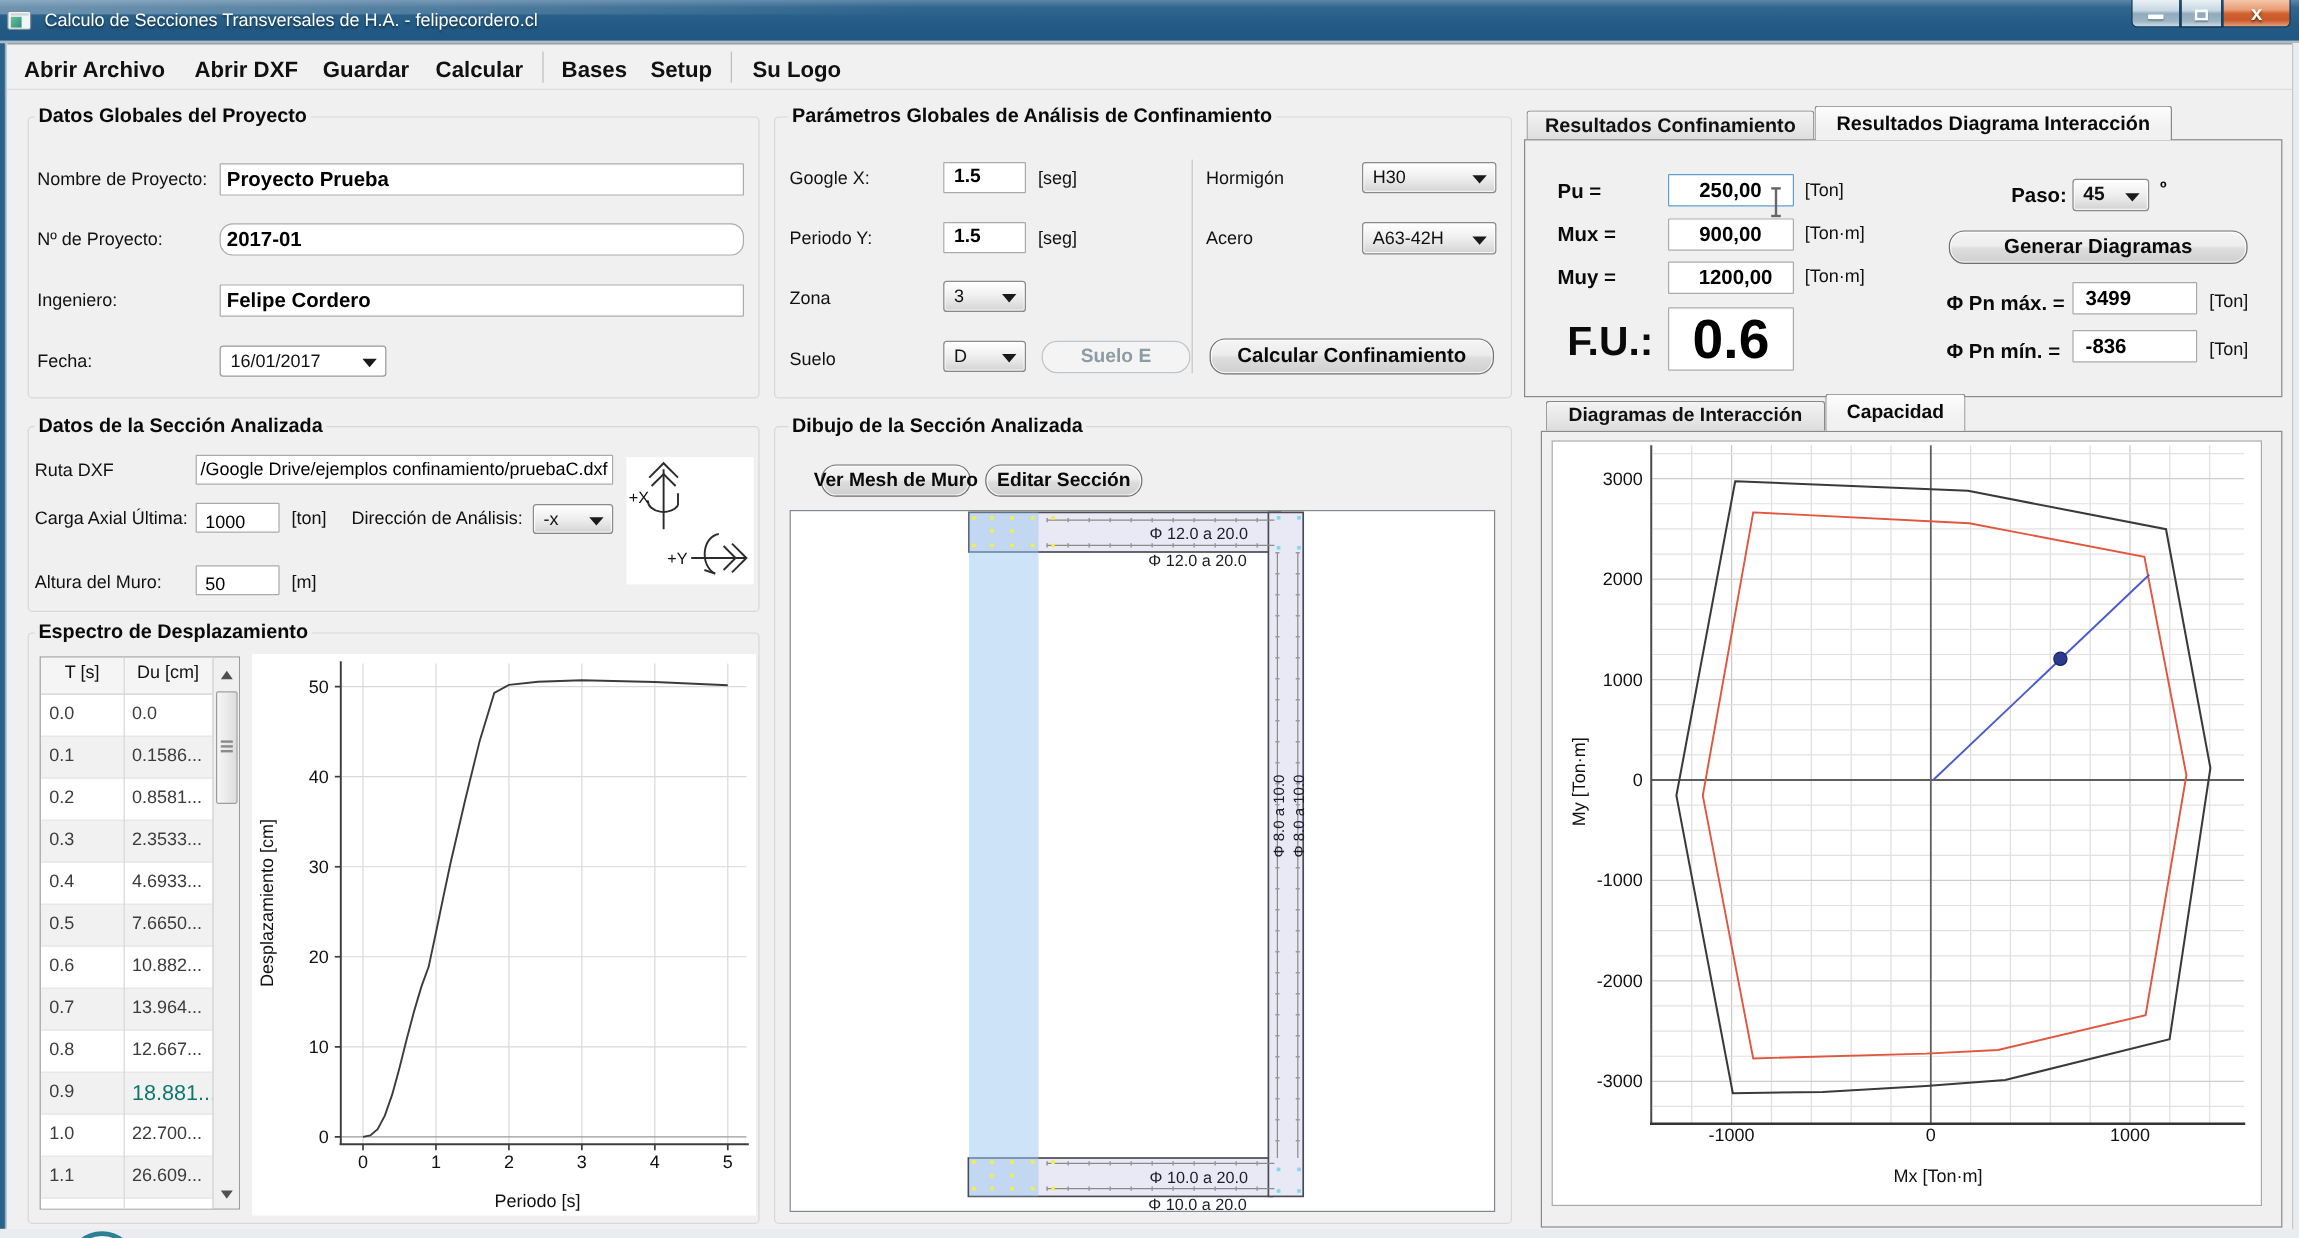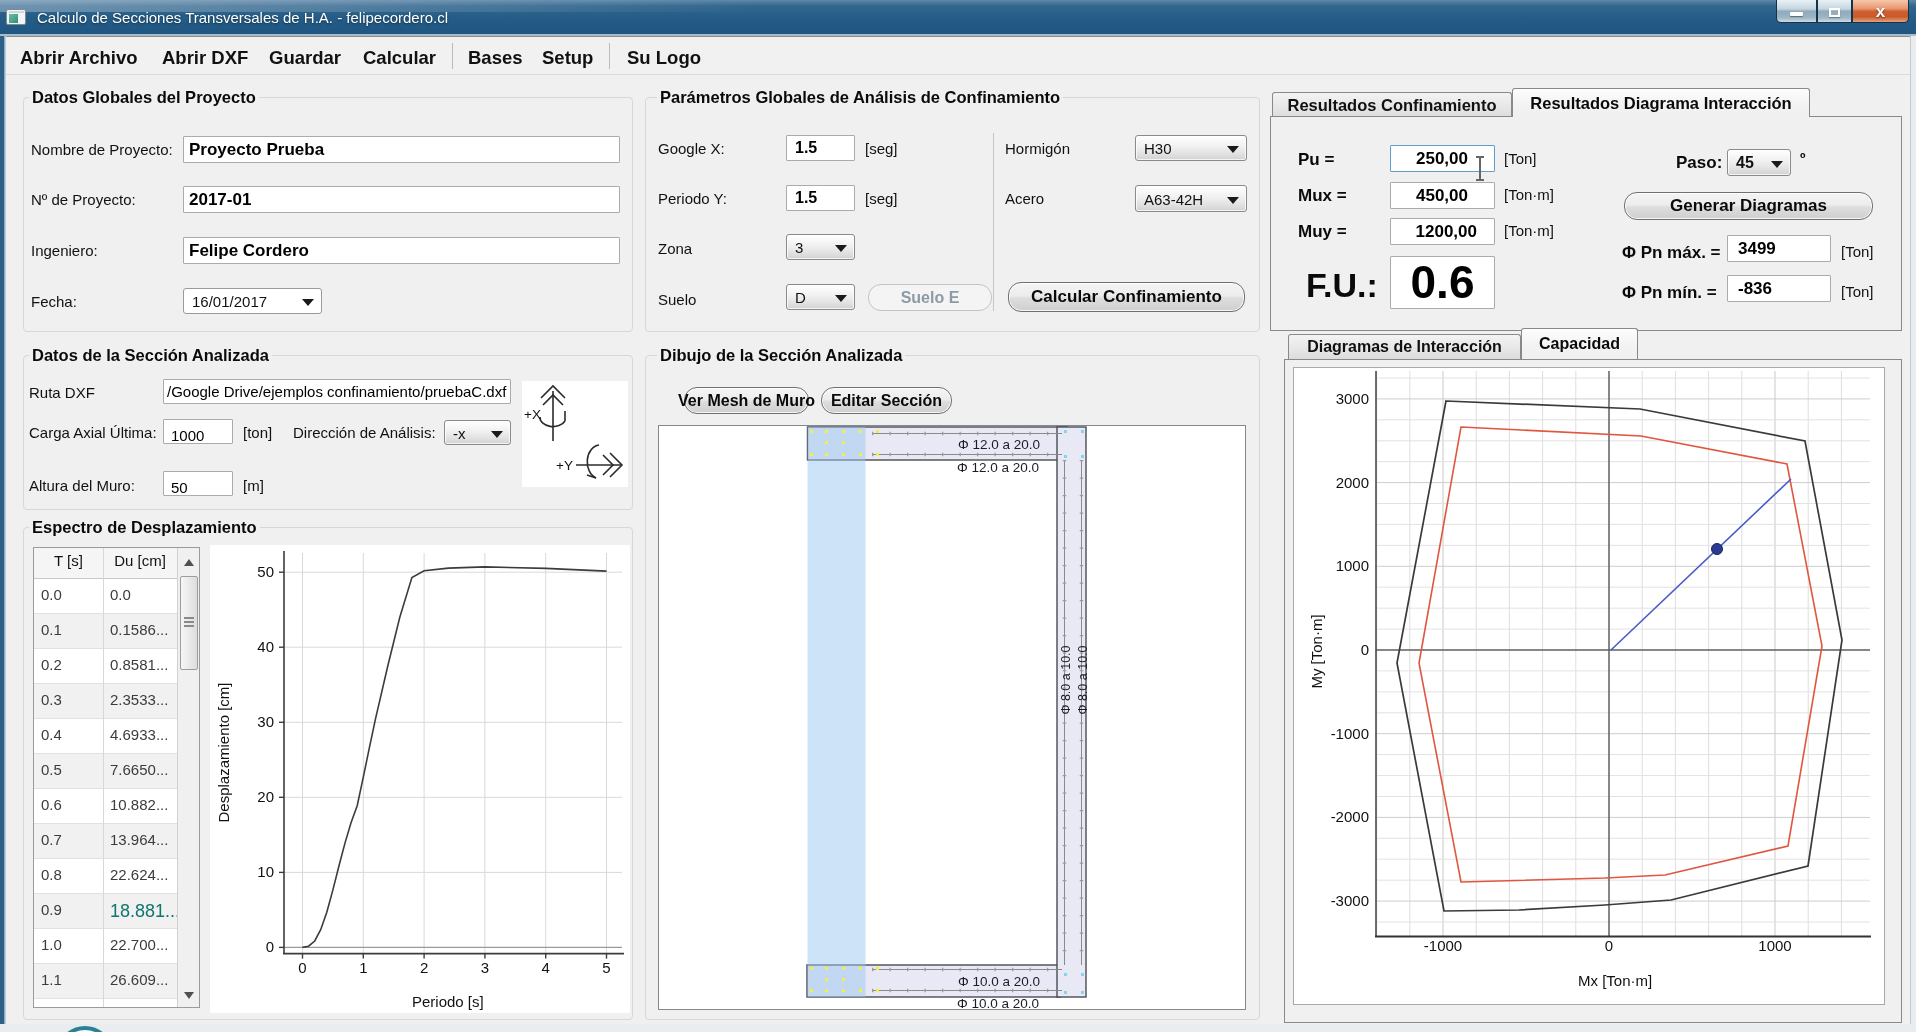--- a/index.html
+++ b/index.html
@@ -97,21 +97,21 @@
   </div>
 <div class="grp" style="left:645px;top:97px;width:615px;height:235px">
     <span class="grp-title" style="left:11px">Parámetros Globales de Análisis de Confinamiento</span>
   </div>
 <div class="grp" style="left:645px;top:355px;width:615px;height:665px">
     <span class="grp-title" style="left:11px">Dibujo de la Sección Analizada</span>
   </div>
 <div class="lbl" style="left:31px;top:141px;">Nombre de Proyecto:</div>
 <div class="inp" style="left:183px;top:136px;width:437px;height:27px;line-height:25px;padding-left:5px;font-size:17px;font-weight:bold;">Proyecto Prueba</div>
 <div class="lbl" style="left:31px;top:191px;">Nº de Proyecto:</div>
-<div class="inp" style="left:183px;top:186px;width:437px;height:27px;line-height:25px;padding-left:5px;font-size:17px;font-weight:bold;">2017-01</div>
+<div class="inp" style="left:183px;top:186px;width:437px;height:27px;line-height:25px;padding-left:5px;font-size:17px;font-weight:bold;border-radius:11px;">2017-01</div>
 <div class="lbl" style="left:31px;top:242px;">Ingeniero:</div>
 <div class="inp" style="left:183px;top:237px;width:437px;height:27px;line-height:25px;padding-left:5px;font-size:17px;font-weight:bold;">Felipe Cordero</div>
 <div class="lbl" style="left:31px;top:293px;">Fecha:</div>
 <div class="combo" style="left:183px;top:288px;width:139px;height:26px;background:#ffffff;box-shadow:none;border-color:#9a9a9a;">
     <span class="val">16/01/2017</span>
     <span class="arr"></span>
   </div>
 <div class="lbl" style="left:29px;top:384px;">Ruta DXF</div>
 <div class="inp" style="left:163px;top:379px;width:348px;height:25px;line-height:23px;padding-left:3px;font-size:15px;">/Google Drive/ejemplos confinamiento/pruebaC.dxf</div>
 <div class="lbl" style="left:29px;top:424px;">Carga Axial Última:</div>
@@ -165,21 +165,21 @@
     <div style="position:absolute;left:7px;top:213px;font-size:15px;color:#3c3c3c">0.5</div>
     <div style="position:absolute;left:76px;top:213px;font-size:15px;color:#3c3c3c">7.6650...</div>
     <div style="position:absolute;left:0;top:241px;width:143px;height:35px;background:#ffffff;border-bottom:1px solid #e2e2e2"></div>
     <div style="position:absolute;left:7px;top:248px;font-size:15px;color:#3c3c3c">0.6</div>
     <div style="position:absolute;left:76px;top:248px;font-size:15px;color:#3c3c3c">10.882...</div>
     <div style="position:absolute;left:0;top:276px;width:143px;height:35px;background:#f1f1f1;border-bottom:1px solid #e2e2e2"></div>
     <div style="position:absolute;left:7px;top:283px;font-size:15px;color:#3c3c3c">0.7</div>
     <div style="position:absolute;left:76px;top:283px;font-size:15px;color:#3c3c3c">13.964...</div>
     <div style="position:absolute;left:0;top:311px;width:143px;height:35px;background:#ffffff;border-bottom:1px solid #e2e2e2"></div>
     <div style="position:absolute;left:7px;top:318px;font-size:15px;color:#3c3c3c">0.8</div>
-    <div style="position:absolute;left:76px;top:318px;font-size:15px;color:#3c3c3c">22.624...</div>
+    <div style="position:absolute;left:76px;top:318px;font-size:15px;color:#3c3c3c">12.667...</div>
     <div style="position:absolute;left:0;top:346px;width:143px;height:35px;background:#f1f1f1;border-bottom:1px solid #e2e2e2"></div>
     <div style="position:absolute;left:7px;top:353px;font-size:15px;color:#3c3c3c">0.9</div>
     <div style="position:absolute;left:76px;top:353px;font-size:18px;color:#0f766e">18.881...</div>
     <div style="position:absolute;left:0;top:381px;width:143px;height:35px;background:#ffffff;border-bottom:1px solid #e2e2e2"></div>
     <div style="position:absolute;left:7px;top:388px;font-size:15px;color:#3c3c3c">1.0</div>
     <div style="position:absolute;left:76px;top:388px;font-size:15px;color:#3c3c3c">22.700...</div>
     <div style="position:absolute;left:0;top:416px;width:143px;height:35px;background:#f1f1f1;border-bottom:1px solid #e2e2e2"></div>
     <div style="position:absolute;left:7px;top:423px;font-size:15px;color:#3c3c3c">1.1</div>
     <div style="position:absolute;left:76px;top:423px;font-size:15px;color:#3c3c3c">26.609...</div>
     <div style="position:absolute;left:0;top:451px;width:143px;height:35px;background:#ffffff;border-bottom:1px solid #e2e2e2"></div>
@@ -328,21 +328,21 @@
     <text x="412" y="255" text-anchor="middle" transform="rotate(-90 412 255)" font-size="12.5" fill="#1c1c28" font-family="Liberation Sans">Φ 8.0 a 10.0</text>
     <text x="429" y="255" text-anchor="middle" transform="rotate(-90 429 255)" font-size="12.5" fill="#1c1c28" font-family="Liberation Sans">Φ 8.0 a 10.0</text>
   </svg>
 <div class="tab off" style="left:1272px;top:92px;width:240px;height:25px">Resultados Confinamiento</div>
 <div class="tab on" style="left:1512px;top:88px;width:298px;height:29px">Resultados Diagrama Interacción</div>
 <div class="panel" style="left:1270px;top:116px;width:632px;height:215px"></div>
 <div class="lblb" style="left:1298px;top:150px;">Pu =</div>
 <div class="inp" style="left:1390px;top:145px;width:105px;height:27px;line-height:25px;padding-left:0px;font-size:17px;font-weight:bold;text-align:right;padding-right:26px;border-color:#5e9fd0;">250,00</div>
 <div class="lbl" style="left:1504px;top:150px;">[Ton]</div>
 <div class="lblb" style="left:1298px;top:186px;">Mux =</div>
-<div class="inp" style="left:1390px;top:182px;width:105px;height:27px;line-height:25px;padding-left:0px;font-size:17px;font-weight:bold;text-align:right;padding-right:26px;">450,00</div>
+<div class="inp" style="left:1390px;top:182px;width:105px;height:27px;line-height:25px;padding-left:0px;font-size:17px;font-weight:bold;text-align:right;padding-right:26px;">900,00</div>
 <div class="lbl" style="left:1504px;top:186px;">[Ton·m]</div>
 <div class="lblb" style="left:1298px;top:222px;">Muy =</div>
 <div class="inp" style="left:1390px;top:218px;width:105px;height:27px;line-height:25px;padding-left:0px;font-size:17px;font-weight:bold;text-align:right;padding-right:17px;">1200,00</div>
 <div class="lbl" style="left:1504px;top:222px;">[Ton·m]</div>
 <div class="lblb" style="left:1306px;top:266px;font-size:34px;">F.U.:</div>
 <div class="inp" style="left:1390px;top:256px;width:105px;height:53px;line-height:51px;padding-left:0px;font-size:46px;font-weight:bold;text-align:center;">0.6</div>
 <div class="abs" style="left:1479px;top:157px;width:2px;height:23px;background:#666"></div>
 <div class="abs" style="left:1476px;top:156px;width:8px;height:2px;background:#666"></div>
 <div class="abs" style="left:1476px;top:179px;width:8px;height:2px;background:#666"></div>
 <div class="lblb" style="left:1676px;top:153px;">Paso:</div>

